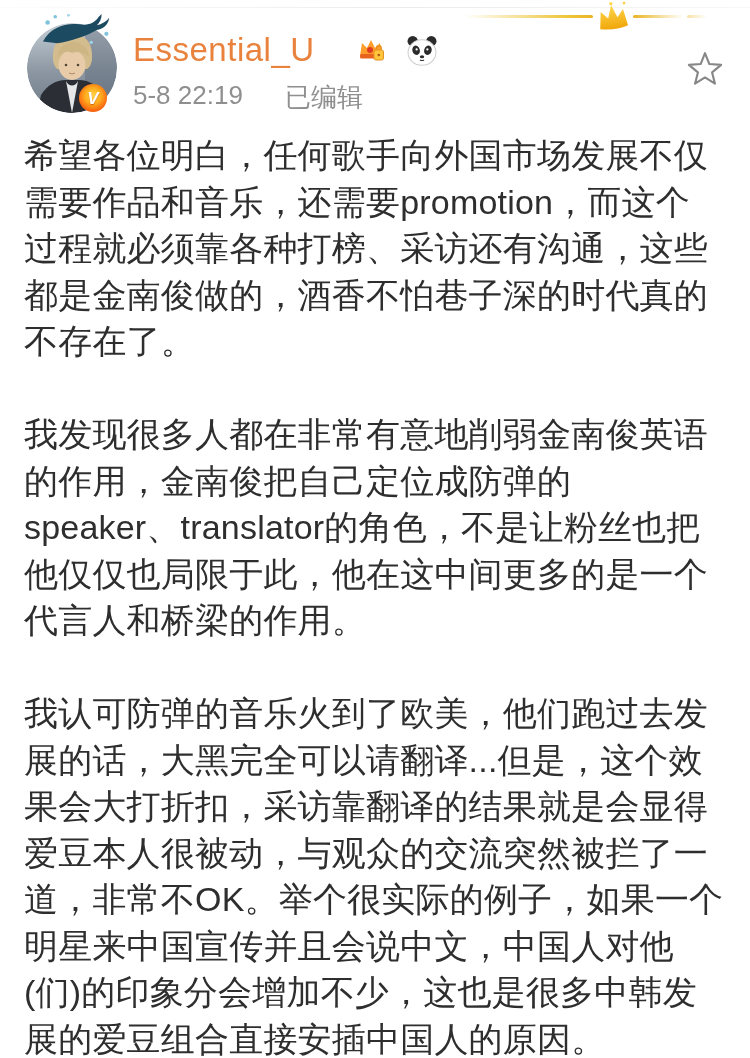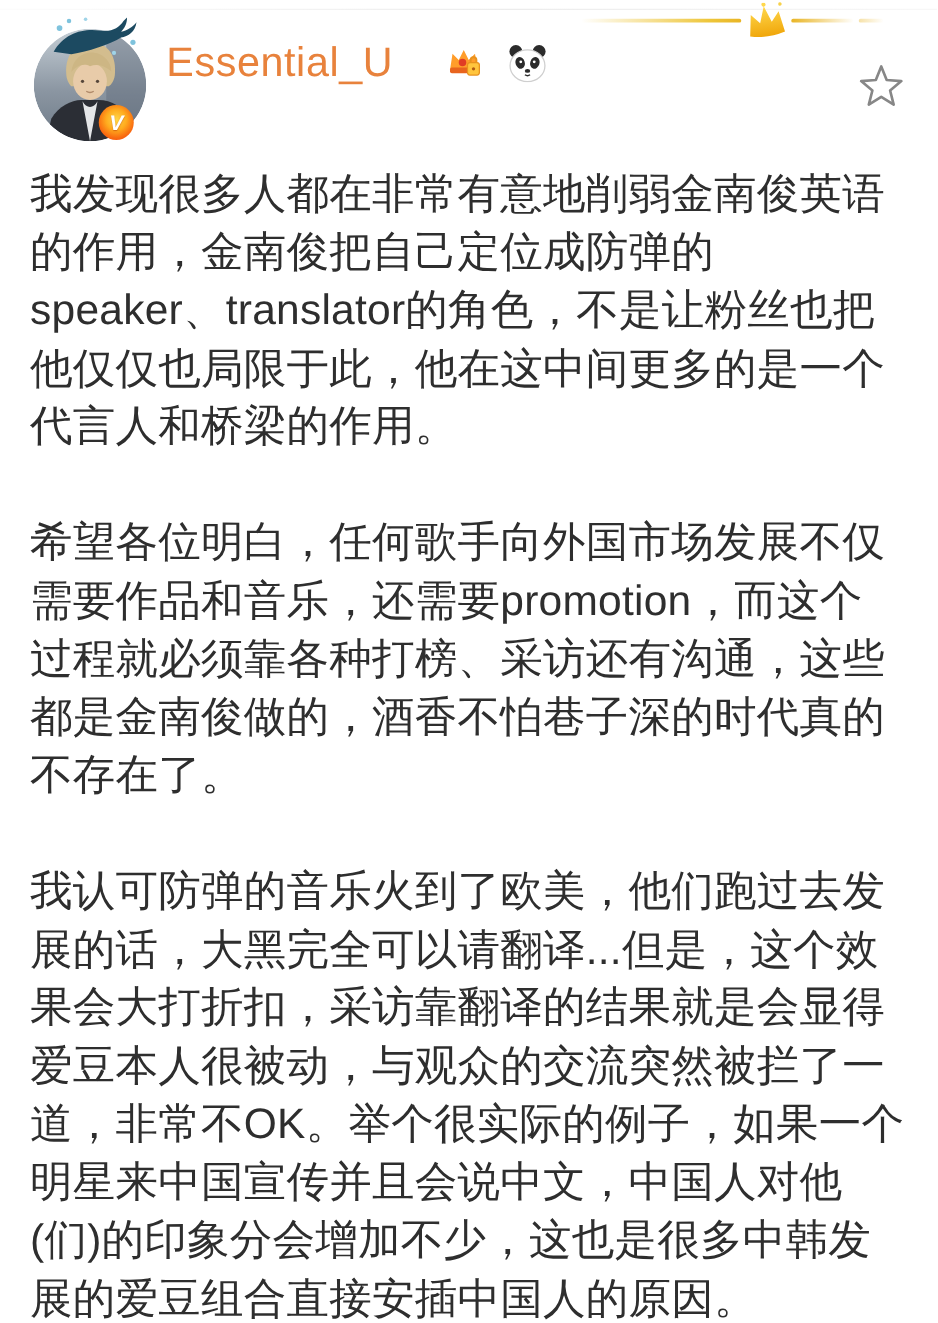--- a/index.html
+++ b/index.html
@@ -122,40 +122,44 @@
           <circle cx="25" cy="6" r="5" fill="#2b2b2b"></circle>
           <ellipse cx="16" cy="17" rx="13.5" ry="12.3" fill="#fff" stroke="#cfcfcf" stroke-width="1"></ellipse>
           <ellipse cx="10.3" cy="14.8" rx="3.6" ry="4.6" fill="#2b2b2b" transform="rotate(-18 10.3 14.8)"></ellipse>
           <ellipse cx="21.7" cy="14.8" rx="3.6" ry="4.6" fill="#2b2b2b" transform="rotate(18 21.7 14.8)"></ellipse>
           <circle cx="10.8" cy="14" r="1.1" fill="#fff"></circle>
           <circle cx="21.2" cy="14" r="1.1" fill="#fff"></circle>
           <ellipse cx="16" cy="21" rx="2.1" ry="1.5" fill="#2b2b2b"></ellipse>
           <path d="M14 24 Q16 25.5 18 24" stroke="#2b2b2b" stroke-width="1" fill="none"></path>
         </svg>
       </div>
+      <div class="meta-row">
+        <span>5-8 22:19</span>
+        <span class="edited">已编辑</span>
+      </div>
     </div>
 
     <div class="star-btn">
       <svg width="36" height="38" viewBox="0 0 34 34">
         <polygon points="17,2 21.1,12.3 32.2,13.1 23.7,20.2 26.4,30.9 17,25 7.6,30.9 10.3,20.2 1.8,13.1 12.9,12.3" fill="none" stroke="var(--star-gray,#878787)" stroke-width="2" stroke-linejoin="round"></polygon>
       </svg>
     </div>
   </div>
 
   <main class="post">
+    <p>希望各位明白，任何歌手向外国市场发展不仅
+需要作品和音乐，还需要promotion，而这个
+过程就必须靠各种打榜、采访还有沟通，这些
+都是金南俊做的，酒香不怕巷子深的时代真的
+不存在了。</p>
     <p>我发现很多人都在非常有意地削弱金南俊英语
 的作用，金南俊把自己定位成防弹的
 speaker、translator的角色，不是让粉丝也把
 他仅仅也局限于此，他在这中间更多的是一个
 代言人和桥梁的作用。</p>
-    <p>希望各位明白，任何歌手向外国市场发展不仅
-需要作品和音乐，还需要promotion，而这个
-过程就必须靠各种打榜、采访还有沟通，这些
-都是金南俊做的，酒香不怕巷子深的时代真的
-不存在了。</p>
     <p>我认可防弹的音乐火到了欧美，他们跑过去发
 展的话，大黑完全可以请翻译...但是，这个效
 果会大打折扣，采访靠翻译的结果就是会显得
 爱豆本人很被动，与观众的交流突然被拦了一
 道，非常不OK。举个很实际的例子，如果一个
 明星来中国宣传并且会说中文，中国人对他
 (们)的印象分会增加不少，这也是很多中韩发
 展的爱豆组合直接安插中国人的原因。</p>
   </main>
 

